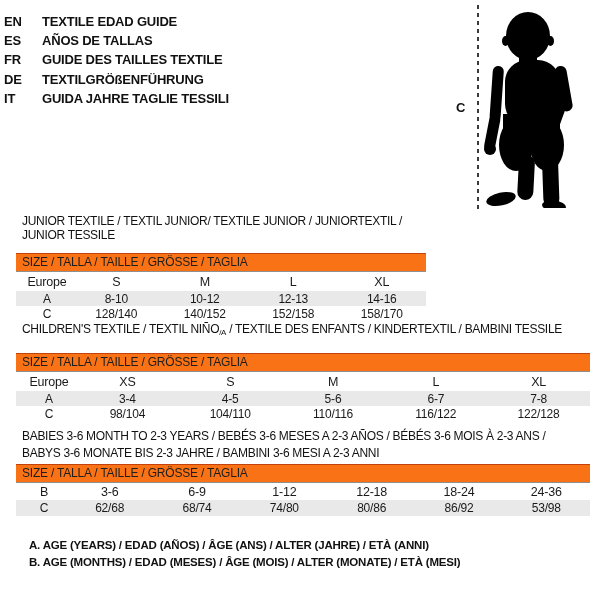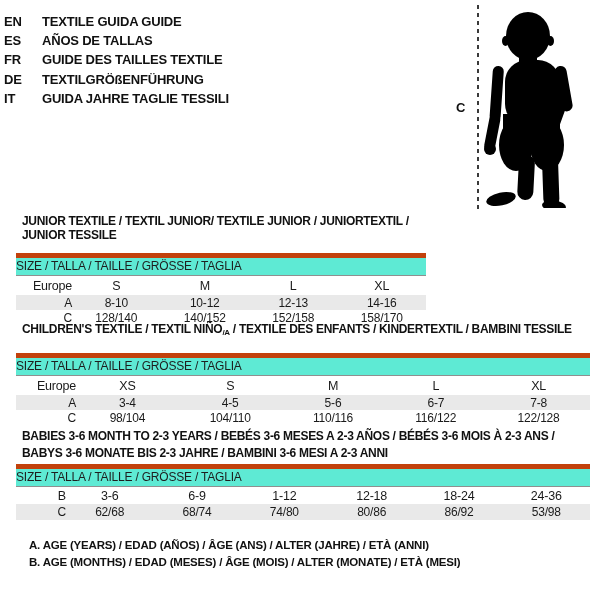--- a/index.html
+++ b/index.html
@@ -14,58 +14,58 @@
   .lang-row{display:flex;line-height:19.2px;font-size:13px;font-weight:700;letter-spacing:-0.2px;color:#111;}
   .lang-code{width:38px;flex:0 0 38px;}
 
   
   .figure{left:450px;top:0;width:150px;height:216px;}
   .measure-label{position:absolute;left:6px;top:100px;font-size:13px;font-weight:700;color:#111;}
   .measure-line{position:absolute;left:26px;top:5px;}
   .silhouette{position:absolute;left:33px;top:10px;}
 
   
-  .section-title{font-size:12px;font-weight:700;letter-spacing:-0.3px;color:#111;margin:0 0 0 6px;line-height:14px;}
+  .section-title{font-size:12px;font-weight:400;letter-spacing:-0.3px;color:#111;margin:0 0 0 6px;line-height:14px;}
   .sec-junior{left:16px;top:214px;width:410px;}
   .sec-children{left:16px;top:322px;width:574px;}
   .sec-babies{left:16px;top:429px;width:574px;}
   .title-sub{font-size:8px;vertical-align:-2px;}
 
   .size-table{width:100%;margin-top:11px;}
   .sec-children .size-table{margin-top:13px;}
   .sec-babies .size-table{margin-top:4px;}
 
   .band{
-    background:#5eead4;border-top:5px solid #c2410c;border-bottom:1px solid #8f8f8f;
-    height:17px;line-height:17px;font-size:12px;color:#1e1e1e;letter-spacing:-0.2px;
+    background:#f97316;border-top:1px solid #c2410c;border-bottom:1px solid #8f8f8f;
+    height:17px;line-height:17px;font-size:12px;color:#1e1e1e;padding-left:6px;letter-spacing:-0.2px;
   }
   .trow{display:flex;align-items:center;font-size:12px;letter-spacing:-0.2px;}
   .trow.head{height:19px;font-size:12.5px;}
   .trow.mid{height:15px;}
   .trow.last{height:15px;}
   .sec-babies .trow.head2{height:17px;font-size:12.5px;}
   .sec-babies .trow.last{height:16px;}
   .trow.stripe{background:#e9e9e9;}
   .cell{flex:1 1 0;text-align:center;}
-  .cell.rlabel{flex:0 0 auto;text-align:right;padding-left:6px;}
+  .cell.rlabel{flex:0 0 auto;text-align:center;padding-left:6px;}
   .sec-junior  .cell.rlabel{width:50px;}
   .sec-children .cell.rlabel{width:54px;}
   .sec-babies  .cell.rlabel{width:44px;}
 
   
   .footnotes{left:29px;top:537px;}
   .footnote{font-size:11.5px;font-weight:700;letter-spacing:-0.2px;line-height:16.5px;color:#111;}
 </style>
 </head>
 <body>
 
 <div class="abs lang-list">
   <div class="lang-row">
     <span class="lang-code">EN</span>
-    <span class="lang-label">TEXTILE GUIDA GUIDE</span>
+    <span class="lang-label">TEXTILE EDAD GUIDE</span>
   </div>
   <div class="lang-row">
     <span class="lang-code">ES</span>
     <span class="lang-label">AÑOS DE TALLAS</span>
   </div>
   <div class="lang-row">
     <span class="lang-code">FR</span>
     <span class="lang-label">GUIDE DES TAILLES TEXTILE</span>
   </div>
   <div class="lang-row">

